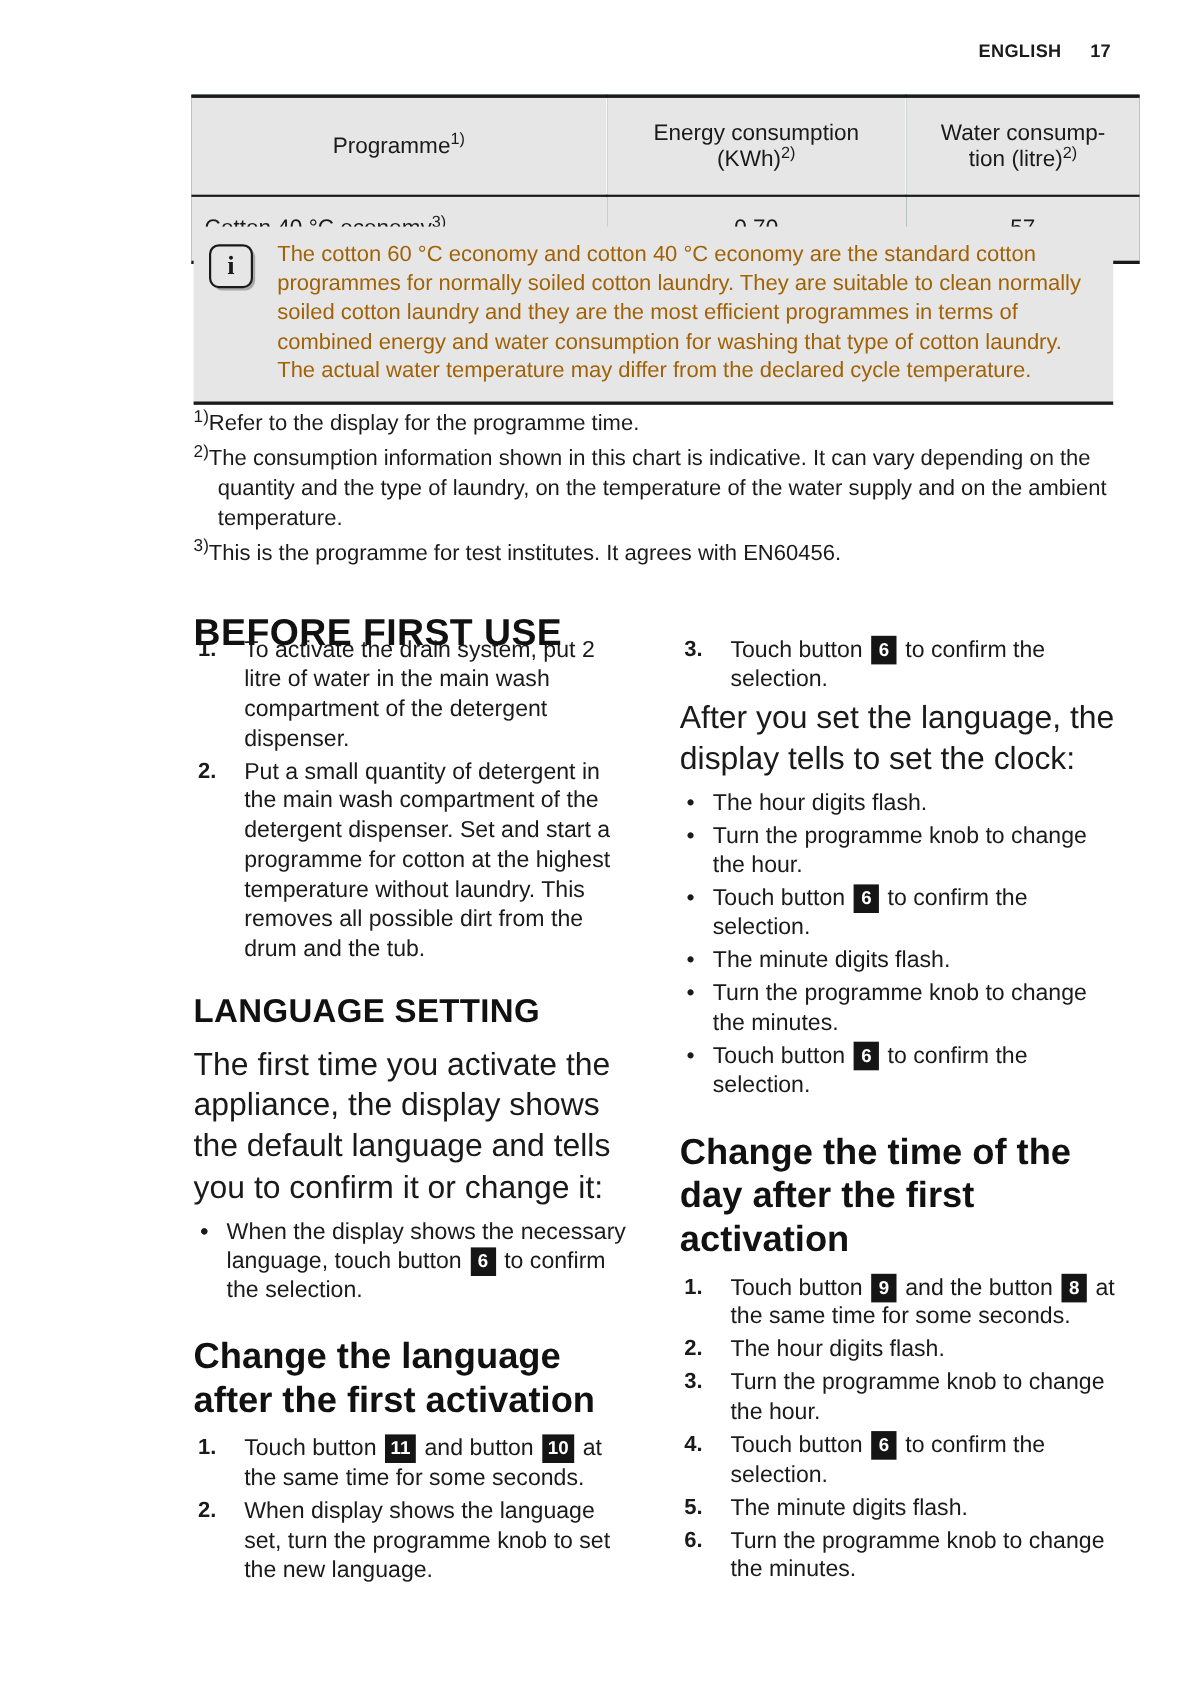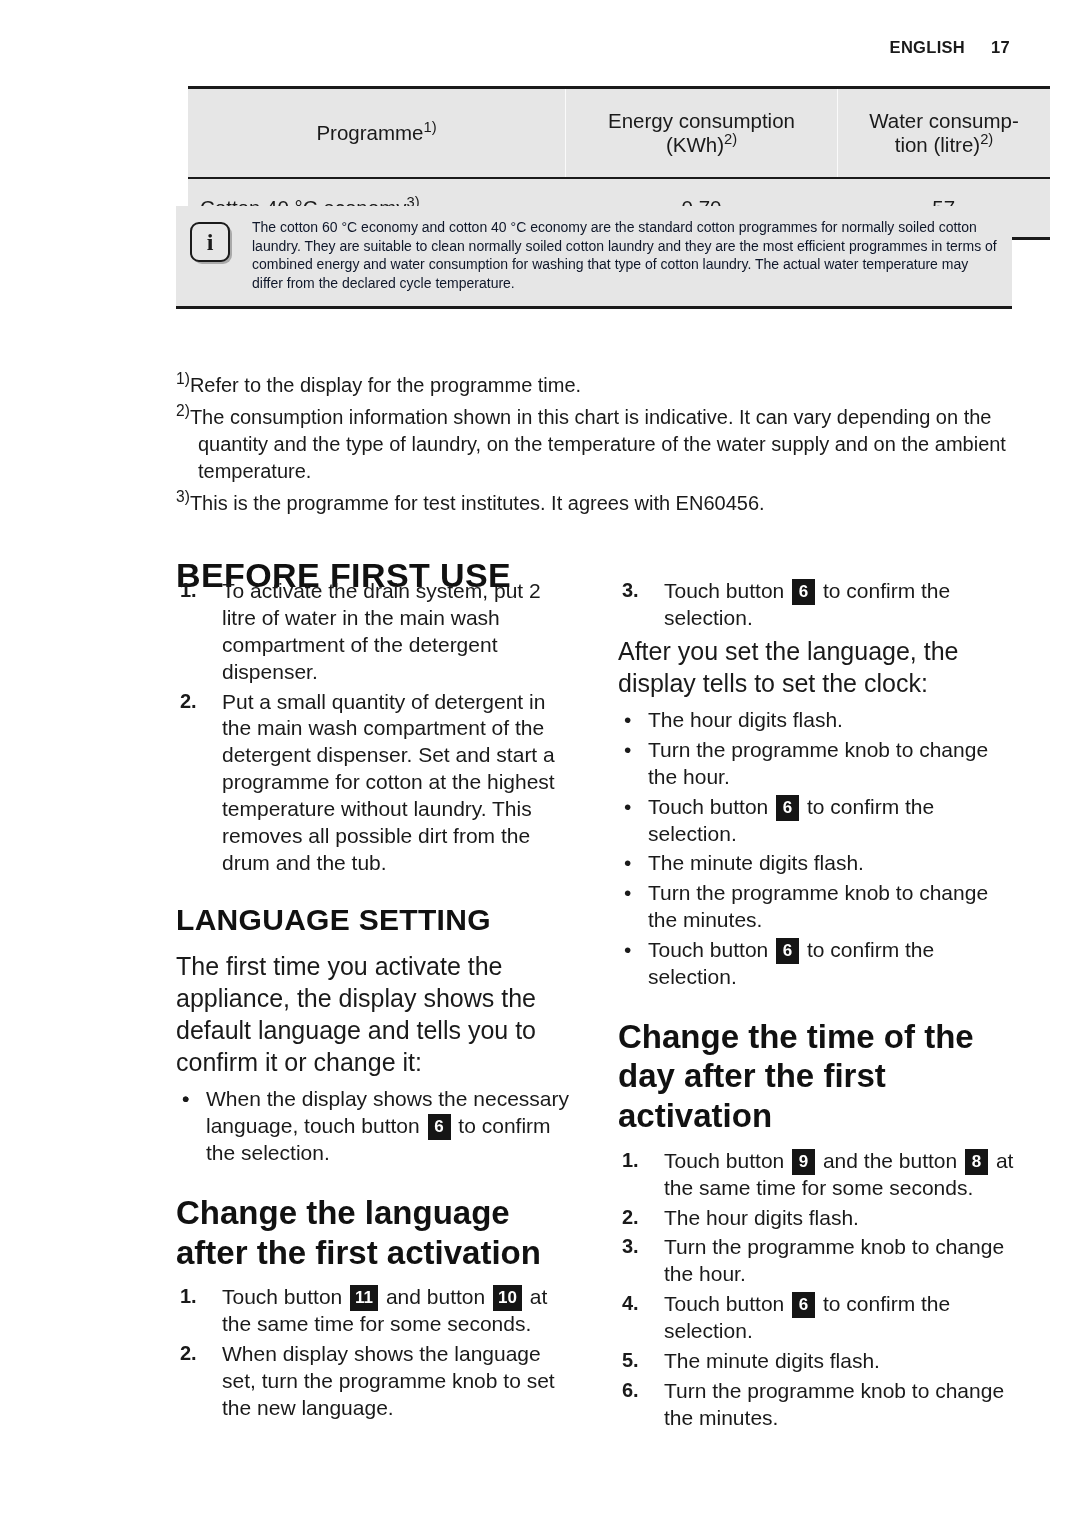--- a/index.html
+++ b/index.html
@@ -34,21 +34,21 @@
     letter-spacing: 0.3px;
     color: #1a1a1a;
     white-space: nowrap;
   }
   .running-head .rh-page { margin-left: 26px; }
 
   
   .spec-table {
     position: absolute;
     top: 86px;
-    left: 188px;
+    left: 174px;
     width: 836px;
     border-collapse: collapse;
     border-top: 3px solid #1a1a1a;
     border-bottom: 3px solid #1a1a1a;
     background: #14532d;
     table-layout: fixed;
   }
   .spec-table th, .spec-table td {
     background: #e6e6e6;
     font-weight: normal;
@@ -117,23 +117,23 @@
     display: flex;
     align-items: center;
     justify-content: center;
     font-size: 24px;
     font-weight: bold;
     font-family: "Liberation Serif", serif;
     line-height: 1;
     color: #1a1a1a;
   }
   .note-text {
-    font-size: 14px;
+    font-size: 20px;
     line-height: 1.33;
-    color: #0f172a;
+    color: #a16207;
     padding-top: 2px;
   }
 
   
   .footnotes {
     position: absolute;
     top: 372px;
     left: 176px;
     width: 840px;
     font-size: 20px;
@@ -169,21 +169,21 @@
     position: absolute;
     top: 578px;
     left: 176px;
     width: 840px;
     display: flex;
     gap: 44px;
   }
   .col { width: 398px; }
 
   .body-text {
-    font-size: 25px;
+    font-size: 29px;
     line-height: 1.28;
     color: #1a1a1a;
     margin: 0 0 8px 0;
   }
 
   ol.steps, ul.bullets {
     list-style: none;
     margin: 0;
     padding: 0;
   }

